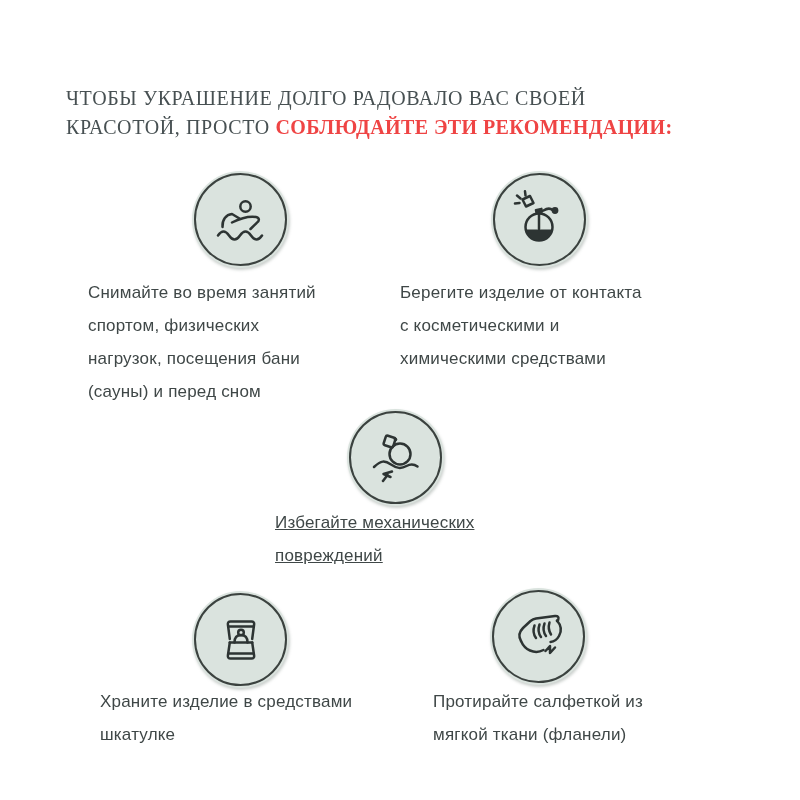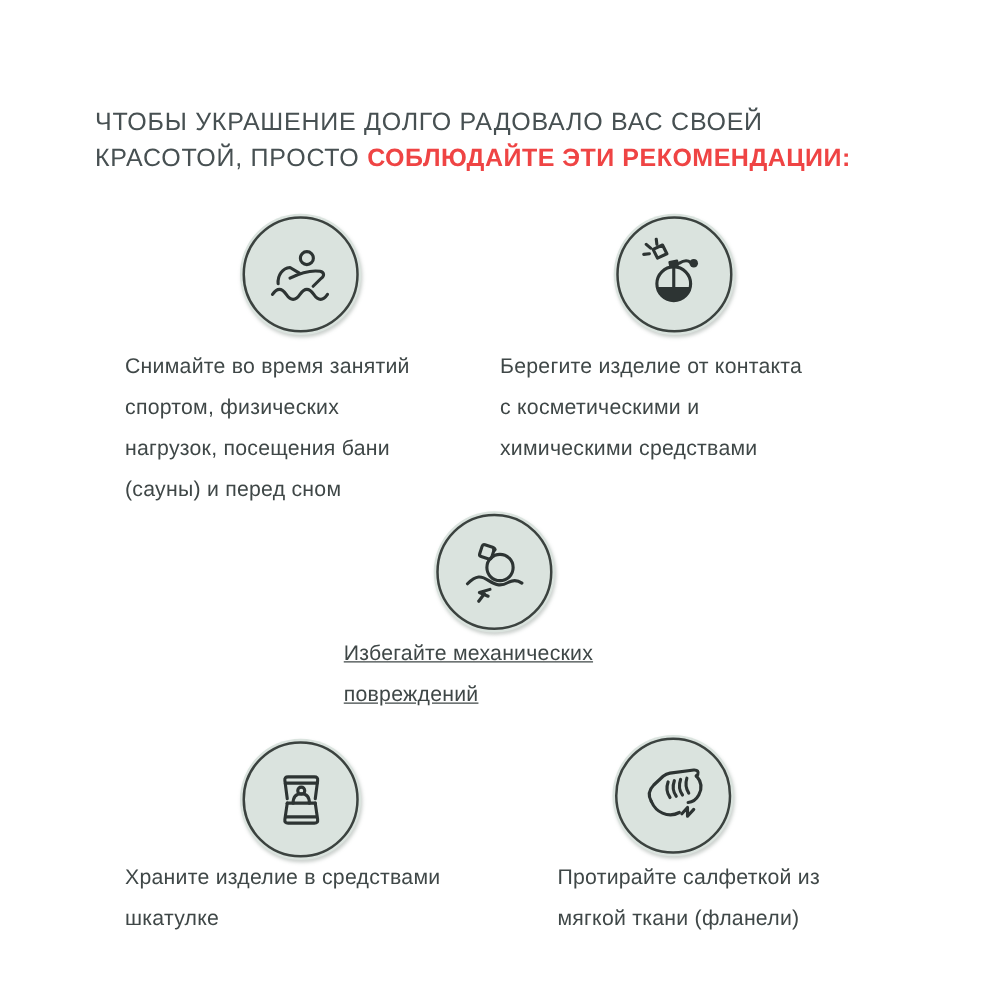--- a/index.html
+++ b/index.html
@@ -1,23 +1,23 @@
 <!DOCTYPE html>
 <html lang="ru"><head>
 <meta charset="utf-8">
 <style>
   html,body{margin:0;padding:0;background:#ffffff;}
   .canvas{
     position:relative;width:800px;height:800px;background:#ffffff;overflow:hidden;
     font-family:"Liberation Sans","DejaVu Sans",sans-serif;
   }
   .title{
-    position:absolute;left:76px;top:55px;width:670px;
+    position:absolute;left:66px;top:55px;width:670px;
     font-size:20px;line-height:29px;letter-spacing:.6px;
-    color:#475052;white-space:pre-line;font-weight:400;
+    color:#475052;white-space:pre-line;font-weight:400;font-family:Liberation Serif, serif;
   }
   .title strong{color:#ef4444;font-weight:700;letter-spacing:.4px;}
   .item{position:absolute;}
   .icon-circle{
     position:absolute;width:97px;height:97px;border-radius:50%;
     background:#dae3de;display:flex;align-items:center;justify-content:center;
     box-shadow:1px 2px 3px rgba(110,122,116,.35);
   }
   .icon-circle::after{
     content:"";position:absolute;inset:2px;border-radius:50%;
@@ -27,25 +27,25 @@
   .icon path,.icon circle,.icon rect{
     fill:none;stroke:#2d3433;stroke-width:2.5;
     stroke-linecap:round;stroke-linejoin:round;
   }
   .icon .fill{fill:#2d3433;stroke:none;}
   .caption{
     position:absolute;margin:0;font-size:17px;line-height:33px;
     letter-spacing:.2px;color:#3f4747;white-space:pre-line;
   }
   
-  .c1{left:192px;top:171px;}  .t1{left:100px;top:276px;width:290px;}
+  .c1{left:192px;top:171px;}  .t1{left:88px;top:276px;width:290px;}
   .c2{left:491px;top:171px;}  .t2{left:400px;top:276px;width:300px;}
   .c3{left:347px;top:409px;}  .t3{left:275px;top:506px;width:260px;text-decoration:underline;}
   .c4{left:192px;top:591px;}  .t4{left:100px;top:685px;width:300px;}
-  .c5{left:490px;top:588px;}  .t5{left:433px;top:685px;width:260px;margin-left:13px;}
+  .c5{left:490px;top:588px;}  .t5{left:433px;top:685px;width:260px;}
 </style>
 </head>
 <body>
 
 <div class="canvas">
 
   <header class="title">
     <span>ЧТОБЫ УКРАШЕНИЕ ДОЛГО РАДОВАЛО ВАС СВОЕЙ
 КРАСОТОЙ, ПРОСТО </span><strong>СОБЛЮДАЙТЕ ЭТИ РЕКОМЕНДАЦИИ:</strong>
   </header>

